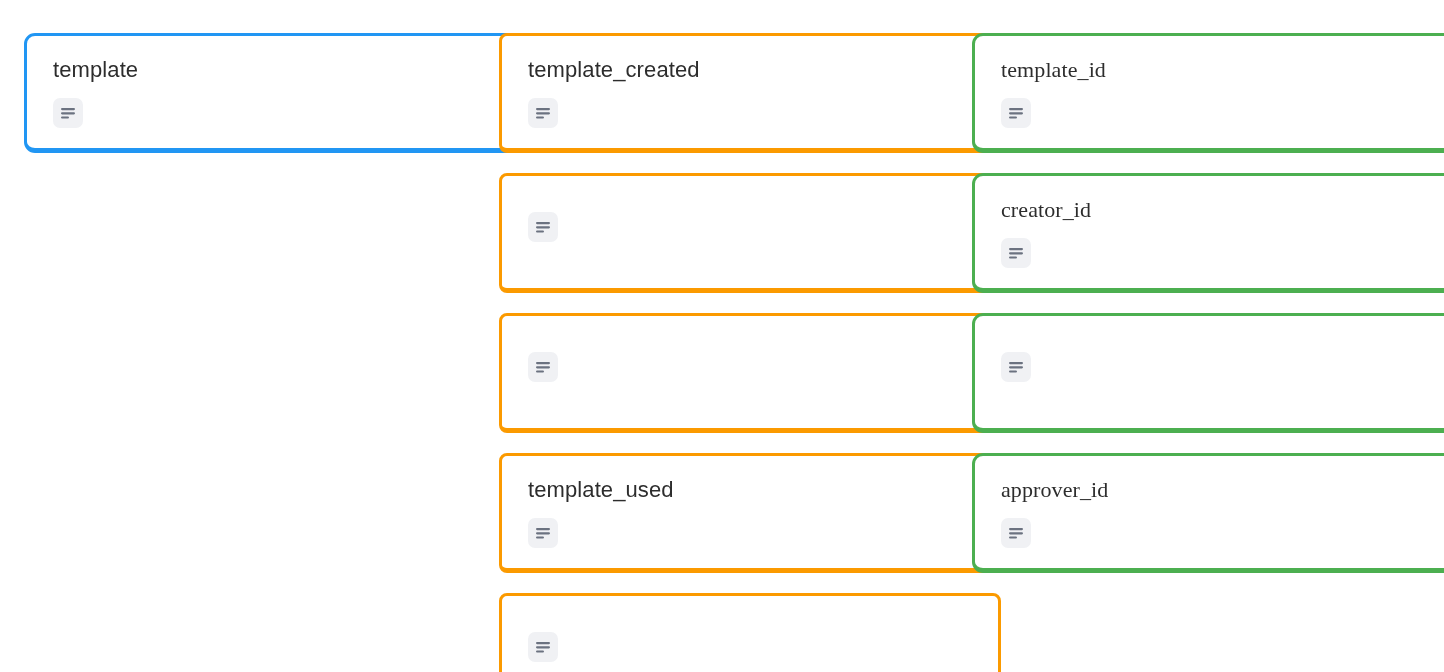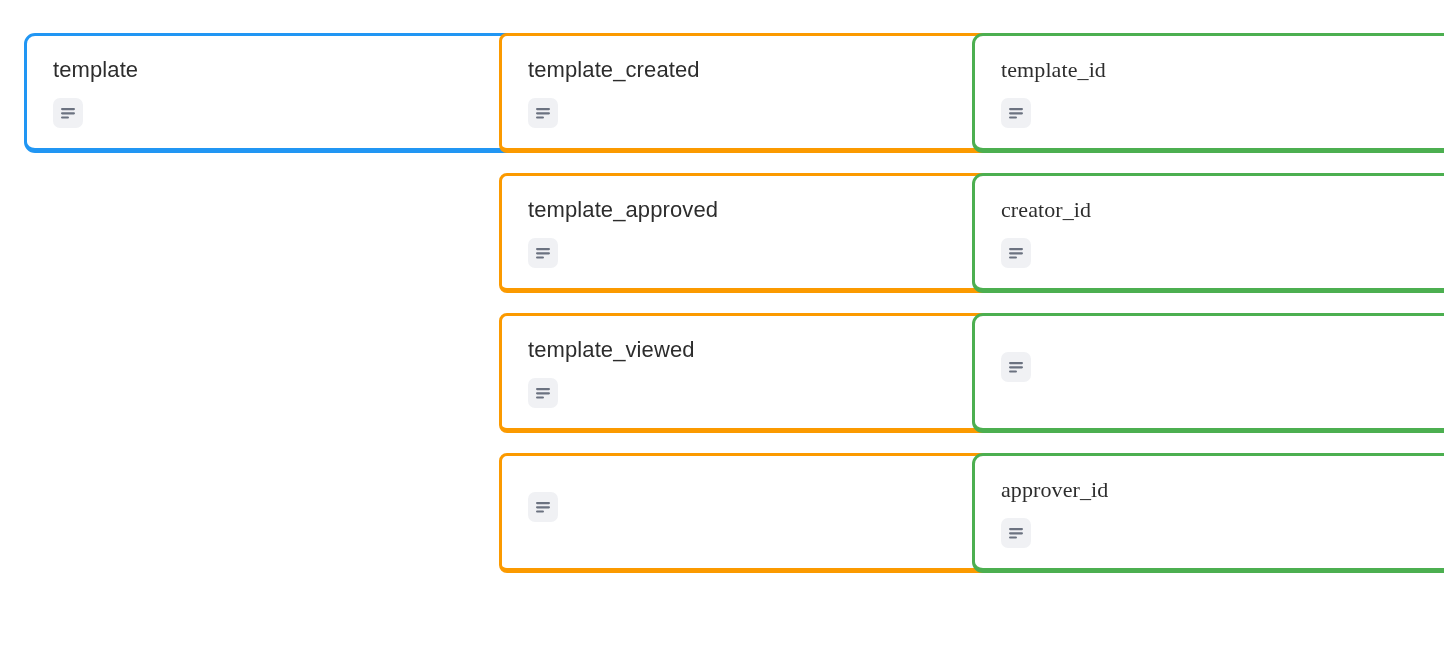--- a/index.html
+++ b/index.html
@@ -86,41 +86,49 @@
       <div class="icon-box">
         <svg width="16" height="12" viewBox="0 0 16 12" aria-hidden="true">
           <rect x="1" y="1" width="14" height="2.2" rx="1.1" fill="#6b7280"></rect>
           <rect x="1" y="5.2" width="14" height="2.2" rx="1.1" fill="#6b7280"></rect>
           <rect x="1" y="9.4" width="8" height="2.2" rx="1.1" fill="#6b7280"></rect>
         </svg>
       </div>
     </div>
 
     <div class="card orange">
-      <div class="card-title">template_approved</div>
       <div class="icon-box">
         <svg width="16" height="12" viewBox="0 0 16 12" aria-hidden="true">
           <rect x="1" y="1" width="14" height="2.2" rx="1.1" fill="#6b7280"></rect>
           <rect x="1" y="5.2" width="14" height="2.2" rx="1.1" fill="#6b7280"></rect>
           <rect x="1" y="9.4" width="8" height="2.2" rx="1.1" fill="#6b7280"></rect>
         </svg>
       </div>
     </div>
 
     <div class="card orange">
-      <div class="card-title">template_viewed</div>
       <div class="icon-box">
         <svg width="16" height="12" viewBox="0 0 16 12" aria-hidden="true">
           <rect x="1" y="1" width="14" height="2.2" rx="1.1" fill="#6b7280"></rect>
           <rect x="1" y="5.2" width="14" height="2.2" rx="1.1" fill="#6b7280"></rect>
           <rect x="1" y="9.4" width="8" height="2.2" rx="1.1" fill="#6b7280"></rect>
         </svg>
       </div>
     </div>
 
+    <div class="card orange">
+      <div class="card-title">template_used</div>
+      <div class="icon-box">
+        <svg width="16" height="12" viewBox="0 0 16 12" aria-hidden="true">
+          <rect x="1" y="1" width="14" height="2.2" rx="1.1" fill="#6b7280"></rect>
+          <rect x="1" y="5.2" width="14" height="2.2" rx="1.1" fill="#6b7280"></rect>
+          <rect x="1" y="9.4" width="8" height="2.2" rx="1.1" fill="#6b7280"></rect>
+        </svg>
+      </div>
+    </div>
 
     <div class="card orange">
       <div class="icon-box">
         <svg width="16" height="12" viewBox="0 0 16 12" aria-hidden="true">
           <rect x="1" y="1" width="14" height="2.2" rx="1.1" fill="#6b7280"></rect>
           <rect x="1" y="5.2" width="14" height="2.2" rx="1.1" fill="#6b7280"></rect>
           <rect x="1" y="9.4" width="8" height="2.2" rx="1.1" fill="#6b7280"></rect>
         </svg>
       </div>
     </div>

